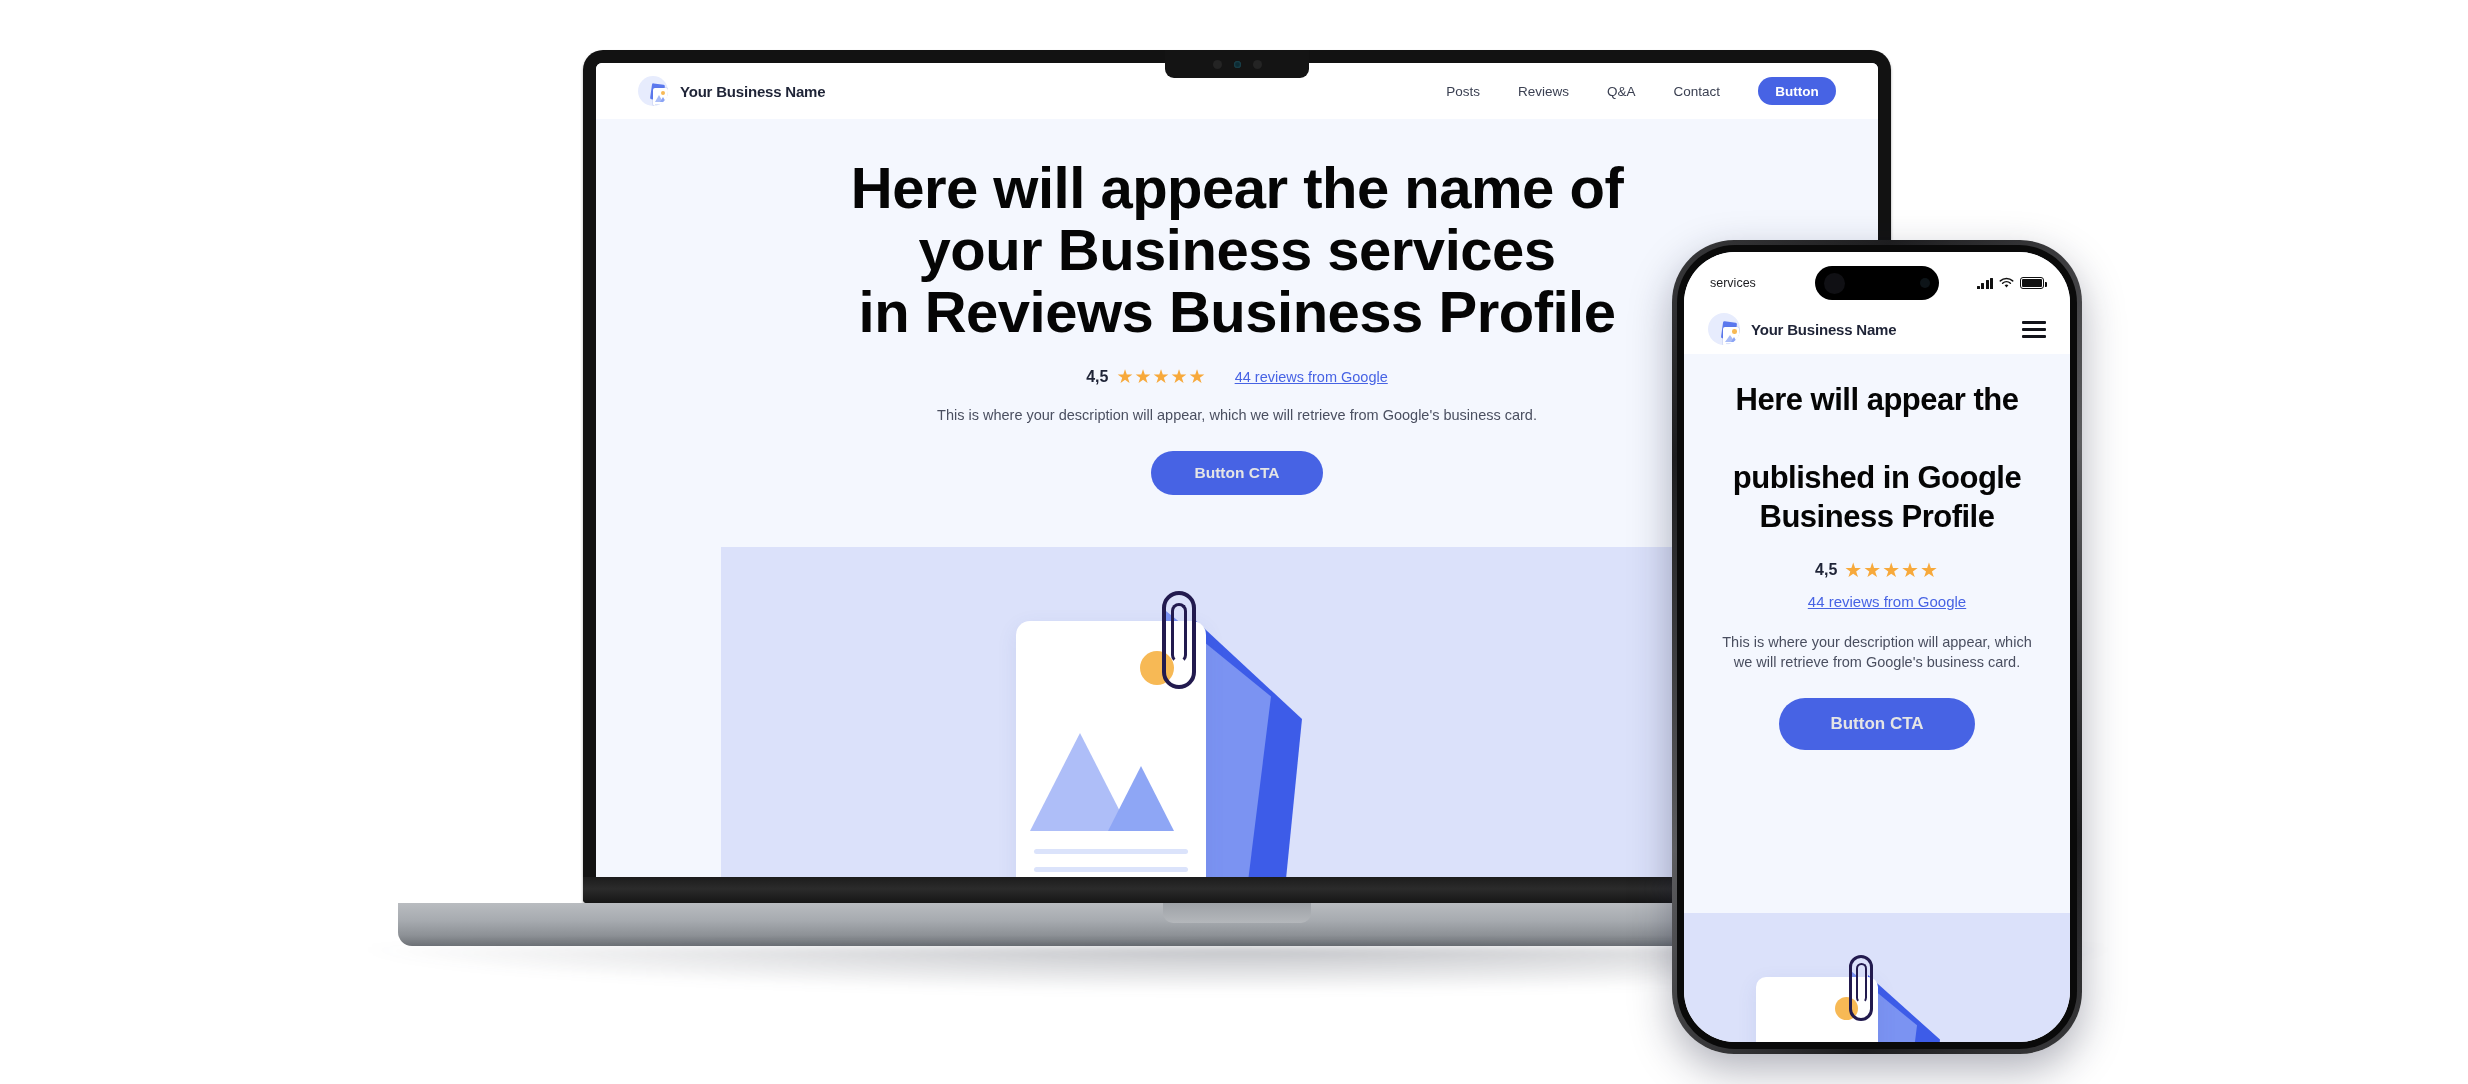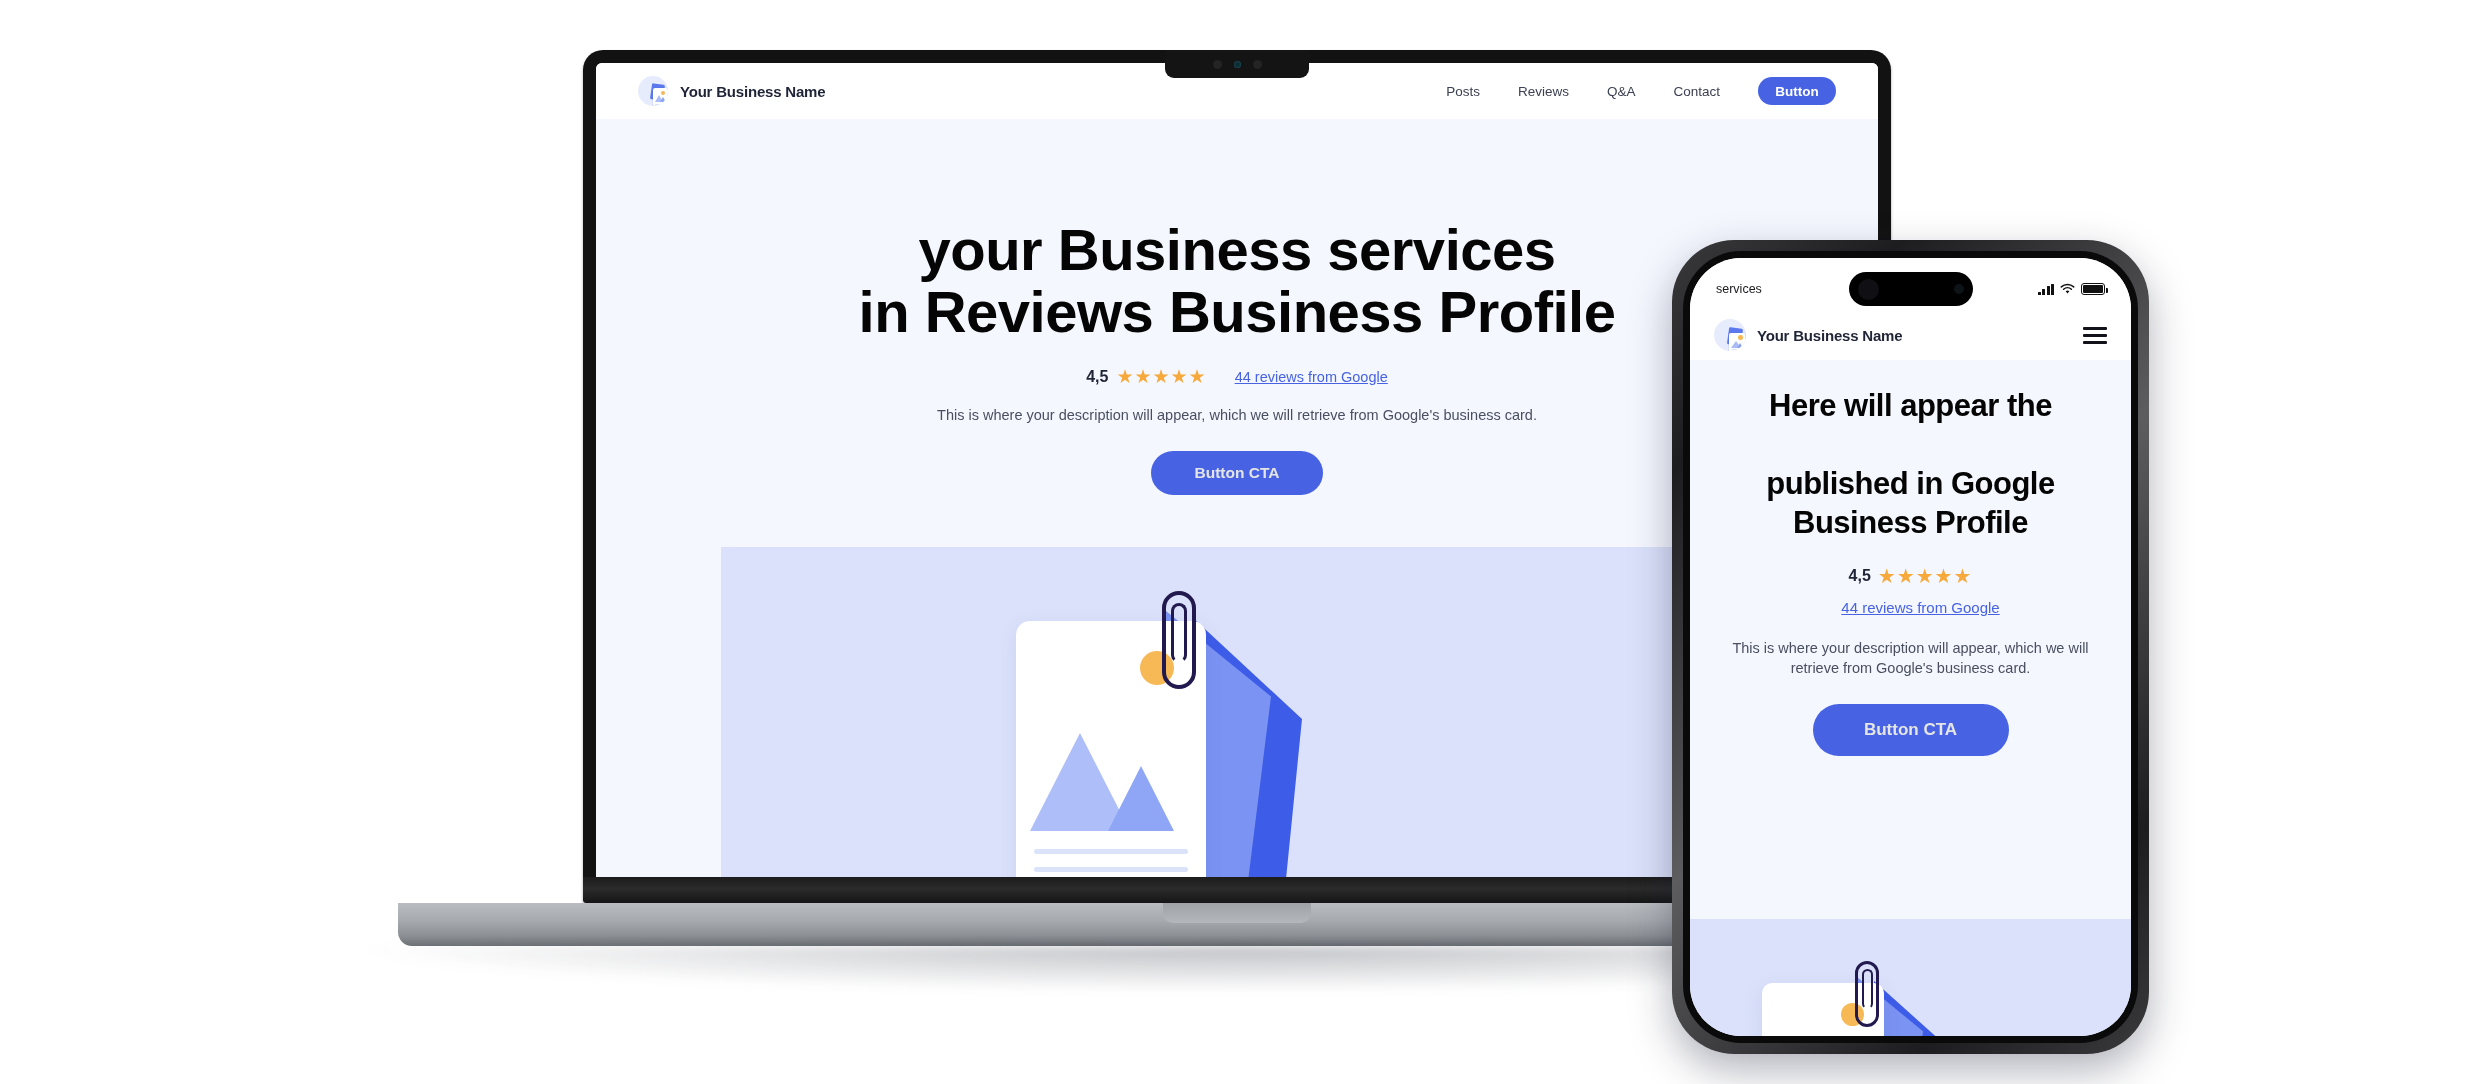--- a/index.html
+++ b/index.html
@@ -135,23 +135,23 @@
   .lp-rating .reviews-link { font-size:14.5px; }
   .lp-desc { margin-top:19px; font-size:14.5px; }
   .lp-cta { margin:28px auto 0; width:172px; height:44px; font-size:15.5px; }
   .lp-band {
     position:absolute; left:125px; right:0; top:484px; bottom:0;
   }
 
   
   .phone { position:absolute; left:1672px; top:240px; z-index:60; }
   .phone-frame {
-    position:relative; width:477px; height:814px;
+    position:relative; width:410px; height:814px;
     background:linear-gradient(135deg,#3a3a3c 0%,#1d1d1f 18%,#5d5d60 50%,#1d1d1f 82%,#3a3a3c 100%);
-    border-radius:62px; padding:11px;
+    border-radius:62px; padding:5px;
     box-shadow:0 16px 42px rgba(25,30,55,.34);
   }
   .phone-inner {
     width:100%; height:100%; background:#0a0a0a;
     border-radius:58px; padding:7px;
   }
   .phone-screen {
     width:100%; height:100%; background:#f4f7fe;
     border-radius:51px; overflow:hidden; position:relative;
   }
@@ -233,21 +233,21 @@
             <a class="nav-link" href="#">Posts</a>
             <a class="nav-link" href="#">Reviews</a>
             <a class="nav-link" href="#">Q&amp;A</a>
             <a class="nav-link" href="#">Contact</a>
             <div class="nav-btn lp-navbtn">Button</div>
           </div>
         </div>
 
         <div class="lp-hero">
           <h1 class="hero-h1 lp-h1">
-            <br>
+            <span>Here will appear the name of</span><br>
             <span>your Business services</span><br>
             <span>in Reviews Business Profile</span>
           </h1>
 
           <div class="lp-rating">
             <span class="rating-val">4,5</span>
             <span class="stars">★★★★★</span>
             <a class="reviews-link" href="#">44 reviews from Google</a>
           </div>
 

